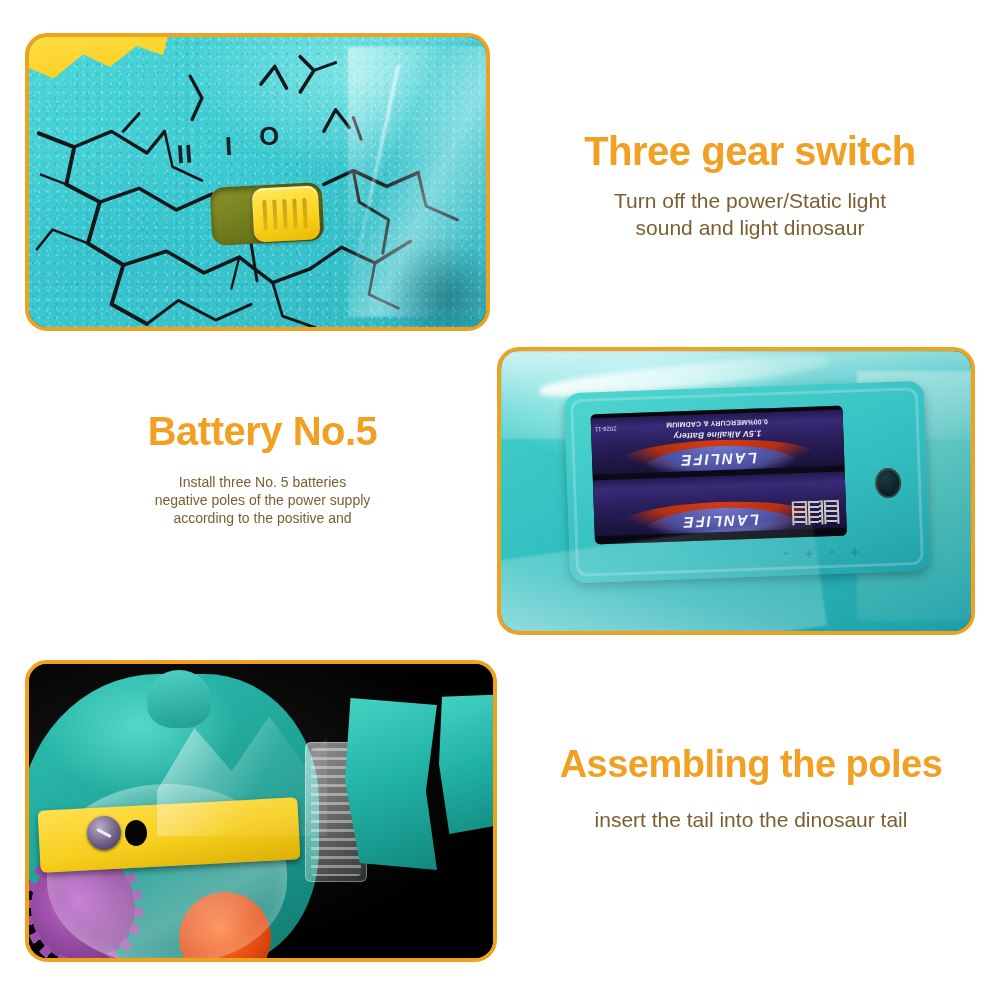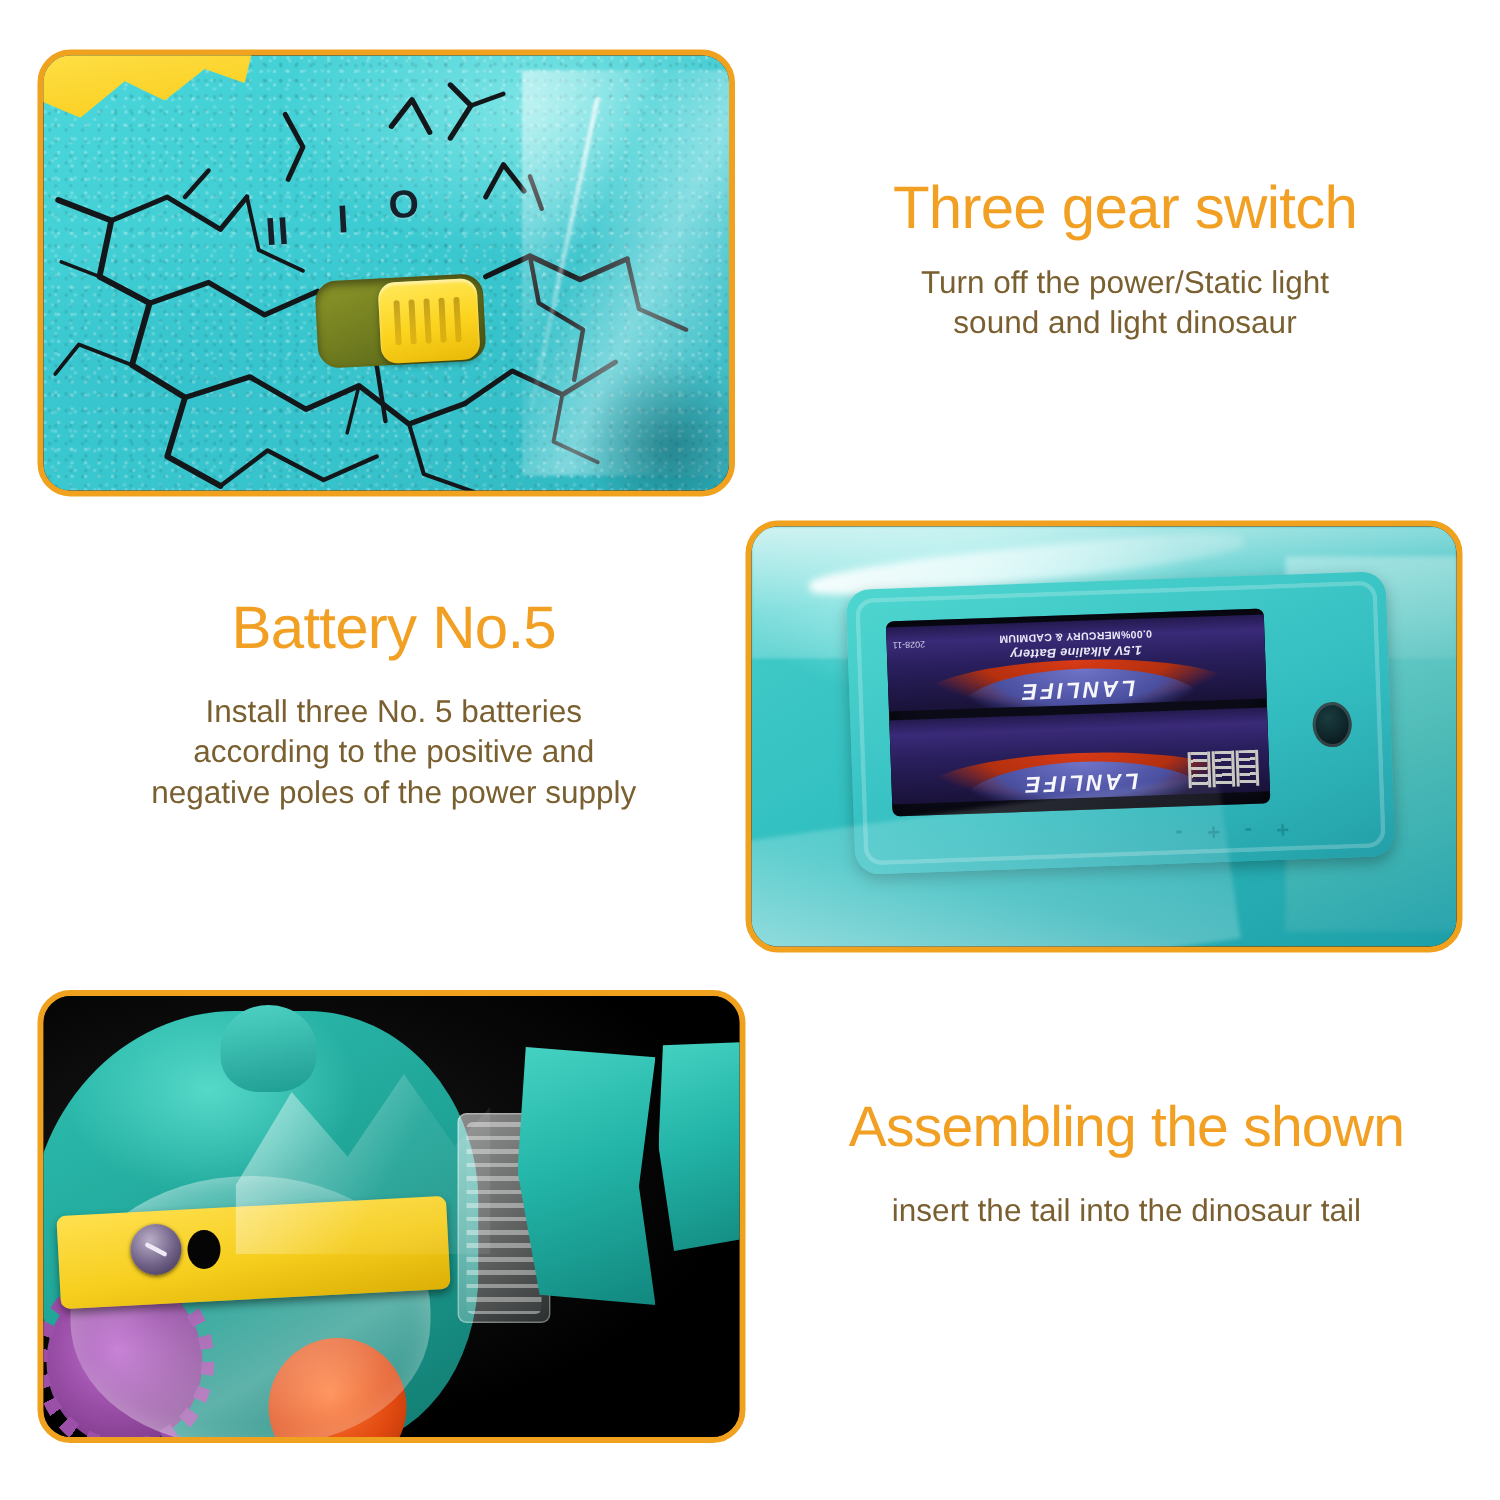--- a/index.html
+++ b/index.html
@@ -32,25 +32,25 @@
     overflow: hidden;
   }
 
   
   .textblock {
     position: absolute;
     text-align: center;
   }
   .headline {
     color: #F2A023;
-    font-weight: normal;
+    font-weight: bold;
     letter-spacing: -0.5px;
     line-height: 1.05;
     white-space: nowrap;
-    margin: 0;
+    margin: 12px;
   }
   .subline {
     color: #7A6030;
     line-height: 1.28;
     margin: 0;
   }
   .subline span { display: block; text-align: center; }
 
   
   #panel-switch { left: 25px; top: 33px; width: 465px; height: 298px; }
@@ -341,21 +341,21 @@
     clip-path: polygon(4% 2%, 100% 0, 100% 92%, 14% 100%, 0 50%);
   }
 
   
   #text-switch  { left: 515px; top: 118px; width: 470px; }
   #text-switch .headline { font-size: 40px; }
   #text-switch .subline  { font-size: 21px; margin-top: 16px; }
 
   #text-battery { left: 30px; top: 398px; width: 465px; }
   #text-battery .headline { font-size: 40px; }
-  #text-battery .subline  { font-size: 21px; margin-top: 22px; }
+  #text-battery .subline  { font-size: 14px; margin-top: 22px; }
 
   #text-tail    { left: 512px; top: 733px; width: 478px; }
   #text-tail .headline { font-size: 38px; }
   #text-tail .subline  { font-size: 21px; margin-top: 22px; }
 </style>
 </head>
 <body>
 
 <div class="panel" id="panel-switch">
   <div class="panel-inner">
@@ -417,22 +417,22 @@
   <p class="subline">
     <span>Turn off the power/Static light</span>
     <span>sound and light dinosaur</span>
   </p>
 </div>
 
 <div class="textblock" id="text-battery">
   <h2 class="headline">Battery No.5</h2>
   <p class="subline">
     <span>Install three No. 5 batteries</span>
+    <span>negative poles of the power supply</span>
     <span>according to the positive and</span>
-    <span>negative poles of the power supply</span>
   </p>
 </div>
 
 <div class="panel" id="panel-battery">
   <div class="panel-inner">
     <div class="p2-bg"></div>
     <div class="p2-clear-top"></div>
     <div class="p2-clear-right"></div>
 
     <div class="p2-door">
@@ -479,17 +479,17 @@
     <div class="p3-screw"></div>
     <div class="p3-screw-hole"></div>
     <div class="p3-clear-fin"></div>
     <div class="p3-connector"></div>
     <div class="tailseg a"></div>
     <div class="tailseg b"></div>
   </div>
 </div>
 
 <div class="textblock" id="text-tail">
-  <h2 class="headline">Assembling the shown</h2>
+  <h2 class="headline">Assembling the poles</h2>
   <p class="subline">
     <span>insert the tail into the dinosaur tail</span>
   </p>
 </div>
 
 </body></html>

